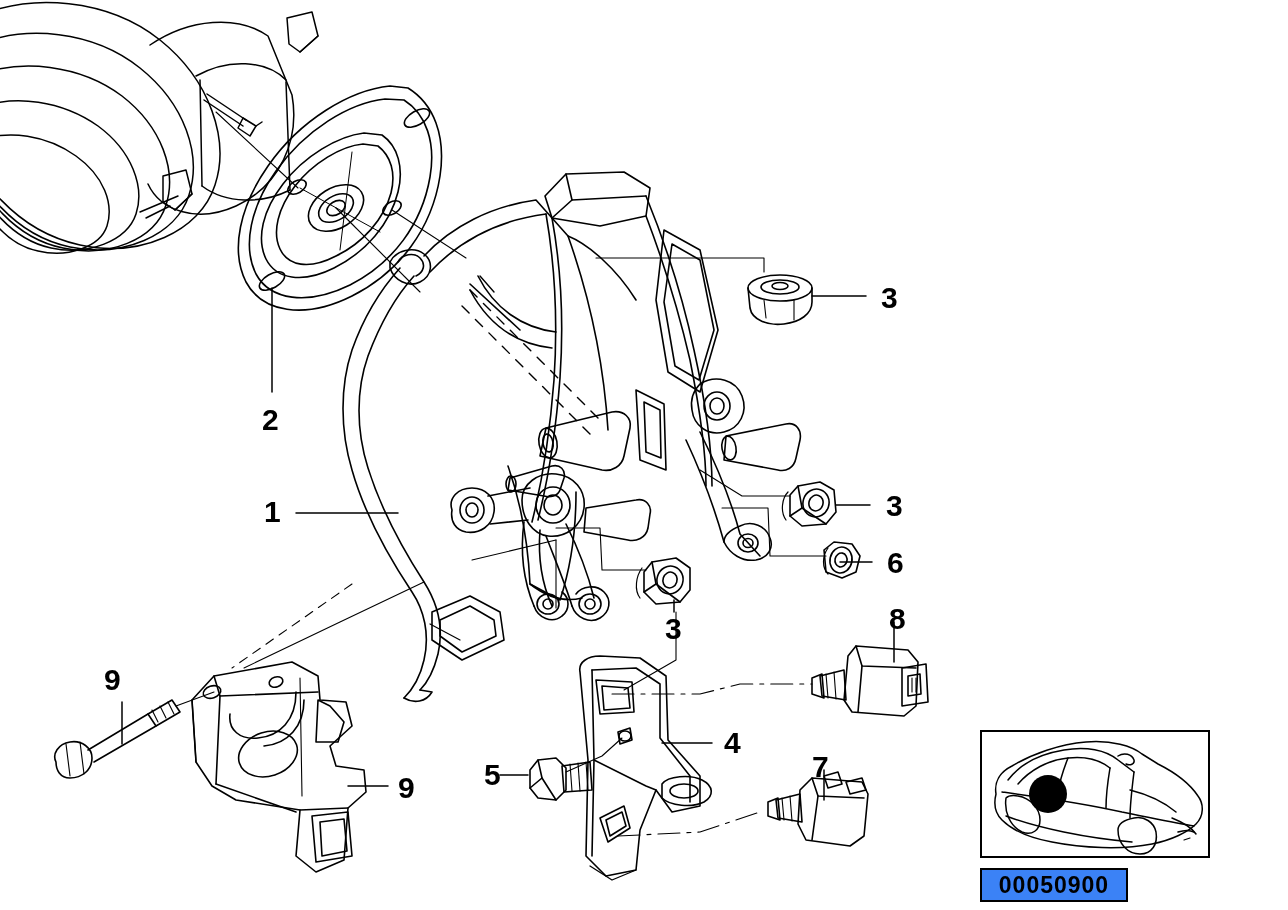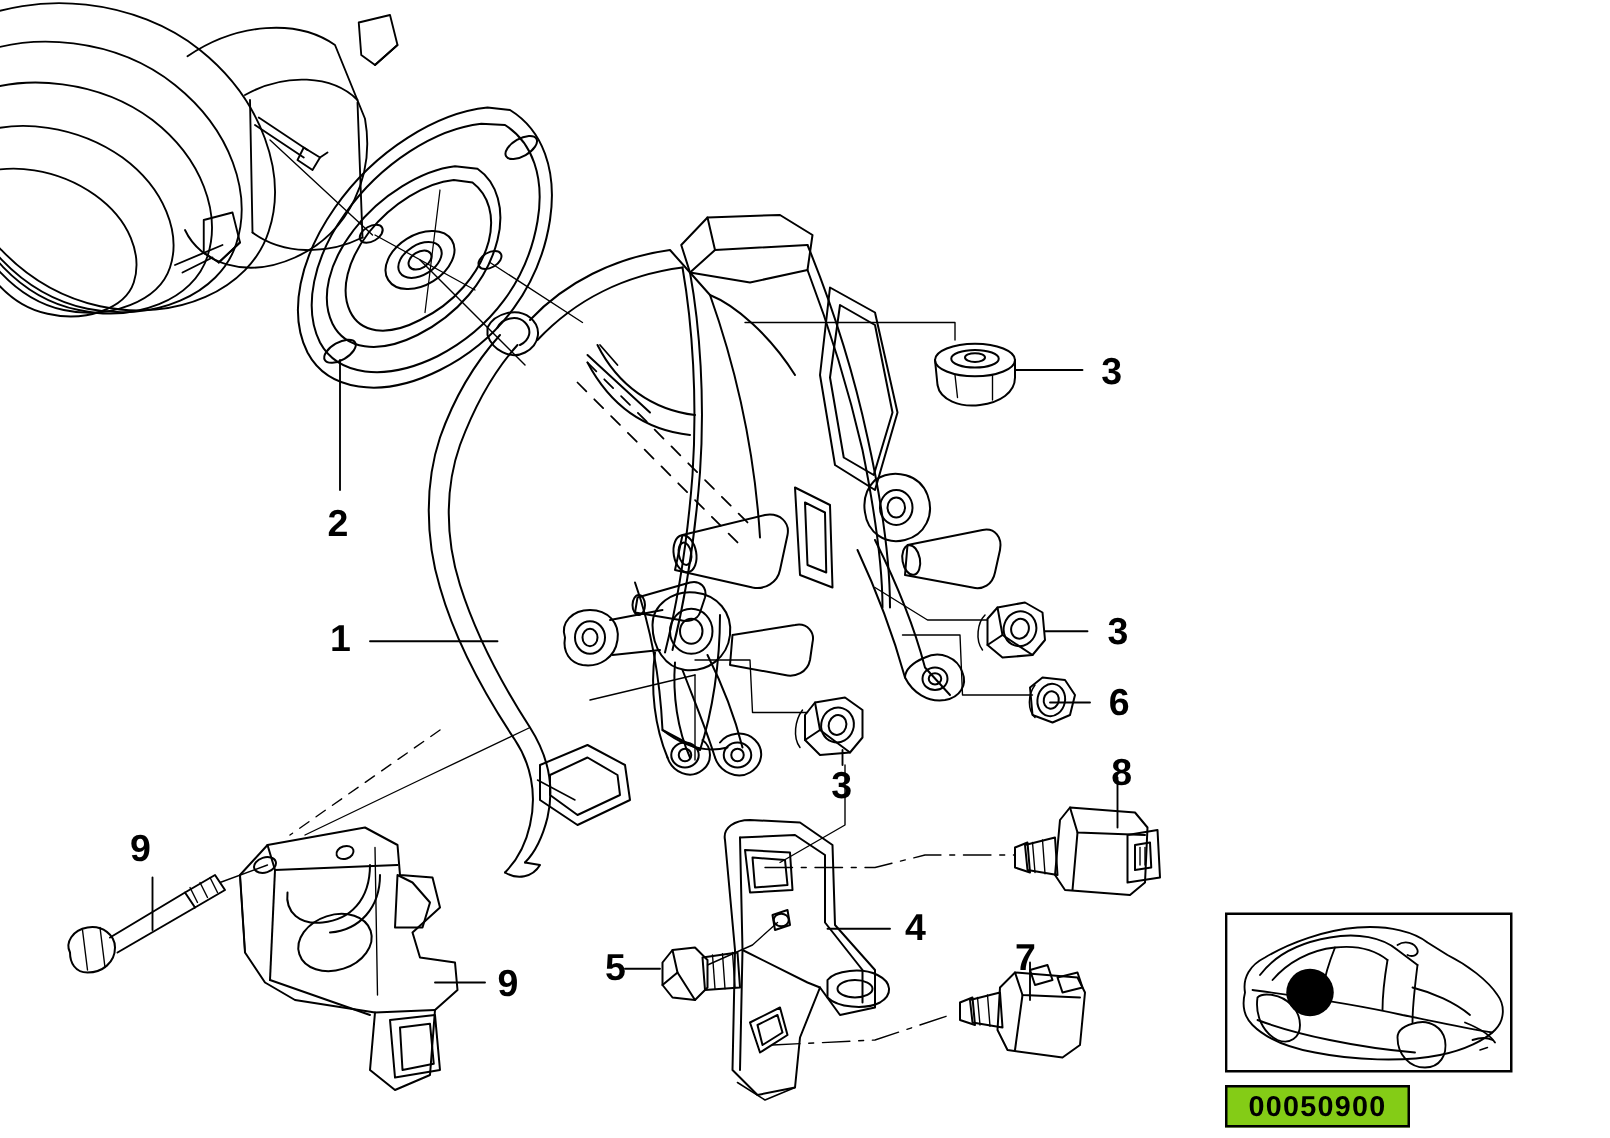--- a/index.html
+++ b/index.html
@@ -44,21 +44,21 @@
     border: 2px solid #000;
     box-sizing: border-box;
     display: flex;
     align-items: center;
     justify-content: center;
     font-family: "Liberation Sans", sans-serif;
     font-size: 23px;
     font-weight: bold;
     letter-spacing: 1px;
     color: #000;
-    background: #84cc16;
+    background: #3b82f6;
   }
   .car-box {
     position: absolute;
     left: 980px;
     top: 730px;
     width: 230px;
     height: 128px;
     border: 2px solid #000;
     box-sizing: border-box;
     background: #fff;

